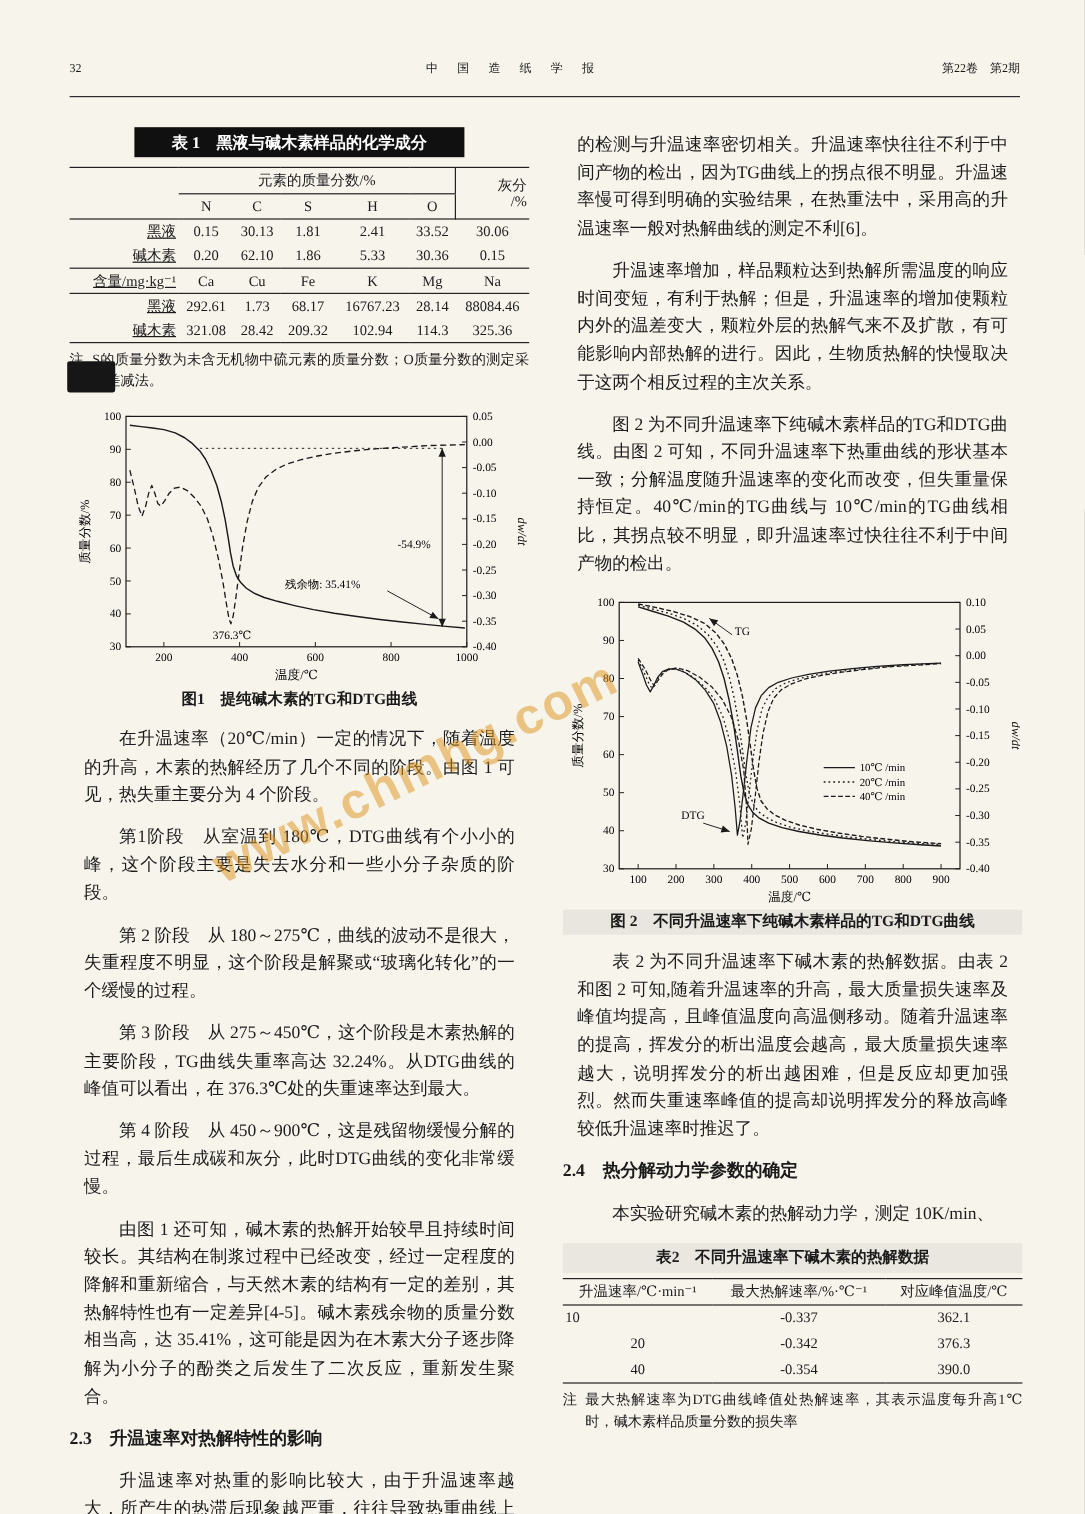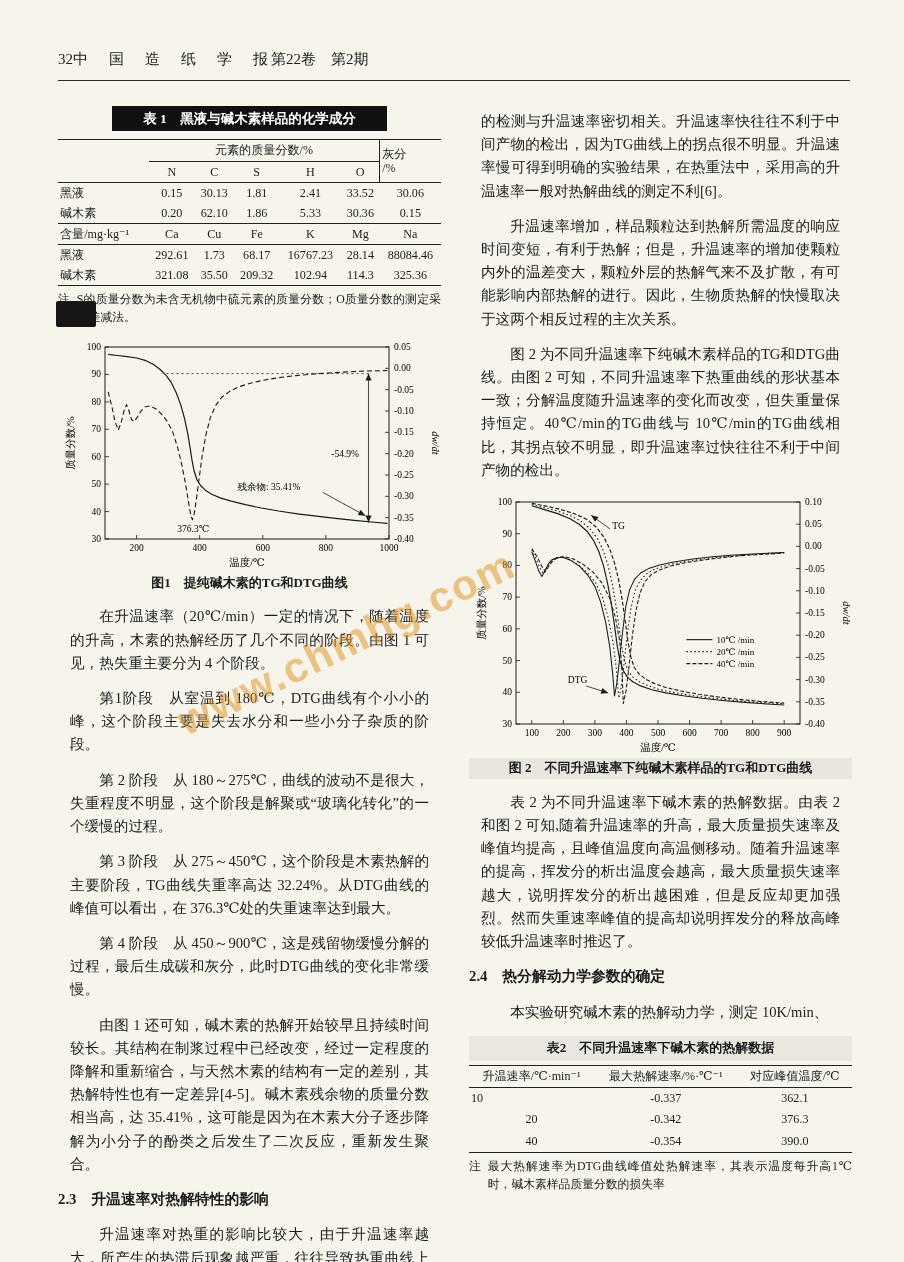--- a/index.html
+++ b/index.html
@@ -1,29 +1,29 @@
 <!DOCTYPE html>
 <html><head>
 <meta charset="utf-8">
 <style>
   html,body{margin:0;padding:0;}
   body{background:#6e6e6e;font-family:"Liberation Serif","DejaVu Serif",serif;}
   .page{position:relative;width:904px;height:1262px;margin:0 auto;background:#f7f4ec;overflow:hidden;color:#1b1b1b;}
-  .hdr{position:absolute;top:50px;left:58px;width:792px;display:flex;align-items:baseline;font-size:15px;}
+  .hdr{position:absolute;top:50px;left:58px;width:792px;display:flex;justify-content:space-between;align-items:baseline;font-size:10px;}
   .hdr .journal{letter-spacing:3px;}
   .hdr-rule{position:absolute;top:80px;left:58px;width:792px;border-top:1.6px solid #2b2b2b;}
   .cols{position:absolute;top:98px;left:58px;width:794px;display:flex;gap:28px;}
   .col{width:383px;font-size:14.6px;line-height:1.59;text-align:justify;}
   .col p{margin:12px;text-indent:2em;}
   .col p.noindent{text-indent:0;}
   .t1-title{width:72%;margin:8px auto 8px;background:#101010;color:#fff;text-align:center;font-weight:bold;font-size:13.5px;padding:2px 0;}
   table{border-collapse:collapse;width:100%;}
   .tbl{font-size:12.1px;line-height:1.5;text-align:center;}
   .tbl td,.tbl th{padding:1px 2px;font-weight:normal;}
-  .tbl td:first-child,.tbl th:first-child{text-align:left;}
+  .tbl td:first-child,.tbl th:first-child{text-align:right;text-decoration:underline;}
   .tbl2{font-size:12.1px;line-height:1.6;text-align:center;margin-top:2px;}
   .tbl2 td,.tbl2 th{padding:1px 2px;font-weight:normal;}
   .bt{border-top:1.6px solid #222;}
   .bb{border-bottom:0.8px solid #222;}
   .bbt{border-bottom:1.6px solid #222;}
   .bl{border-left:0.8px solid #222;}
   .note{font-size:11.8px;line-height:1.5;margin-top:5px;display:flex;gap:7px;text-align:justify;}
   .note .nl{flex:0 0 auto;}
   .fig{margin:12px 0 0;text-align:center;}
   .figcap{text-align:center;font-weight:bold;font-size:13px;margin:2px 0 10px;}
@@ -52,21 +52,21 @@
 
     <div class="col">
 
       <div class="t1-title">表 1　黑液与碱木素样品的化学成分</div>
 
       <table class="tbl">
         <tbody>
           <tr>
             <td class="bt"></td>
             <td class="bt bb" colspan="5" style="text-align:center;">元素的质量分数/%</td>
-            <td class="bt bl bb" rowspan="2" style="text-align:left;line-height:1.2;">
+            <td class="bt bl bb" rowspan="2" style="text-align:right;line-height:1.2;">
               <div>灰分</div>
               <div>/%</div>
             </td>
           </tr>
           <tr>
             <td class="bb"></td>
             <td class="bb">N</td>
             <td class="bb">C</td>
             <td class="bb">S</td>
             <td class="bb">H</td>
@@ -104,21 +104,21 @@
             <td>292.61</td>
             <td>1.73</td>
             <td>68.17</td>
             <td>16767.23</td>
             <td>28.14</td>
             <td>88084.46</td>
           </tr>
           <tr>
             <td class="bbt">碱木素</td>
             <td class="bbt">321.08</td>
-            <td class="bbt">35.50</td>
+            <td class="bbt">28.42</td>
             <td class="bbt">209.32</td>
             <td class="bbt">102.94</td>
             <td class="bbt">114.3</td>
             <td class="bbt">325.36</td>
           </tr>
         </tbody>
       </table>
 
       <div class="note">
         <span class="nl">注</span>

